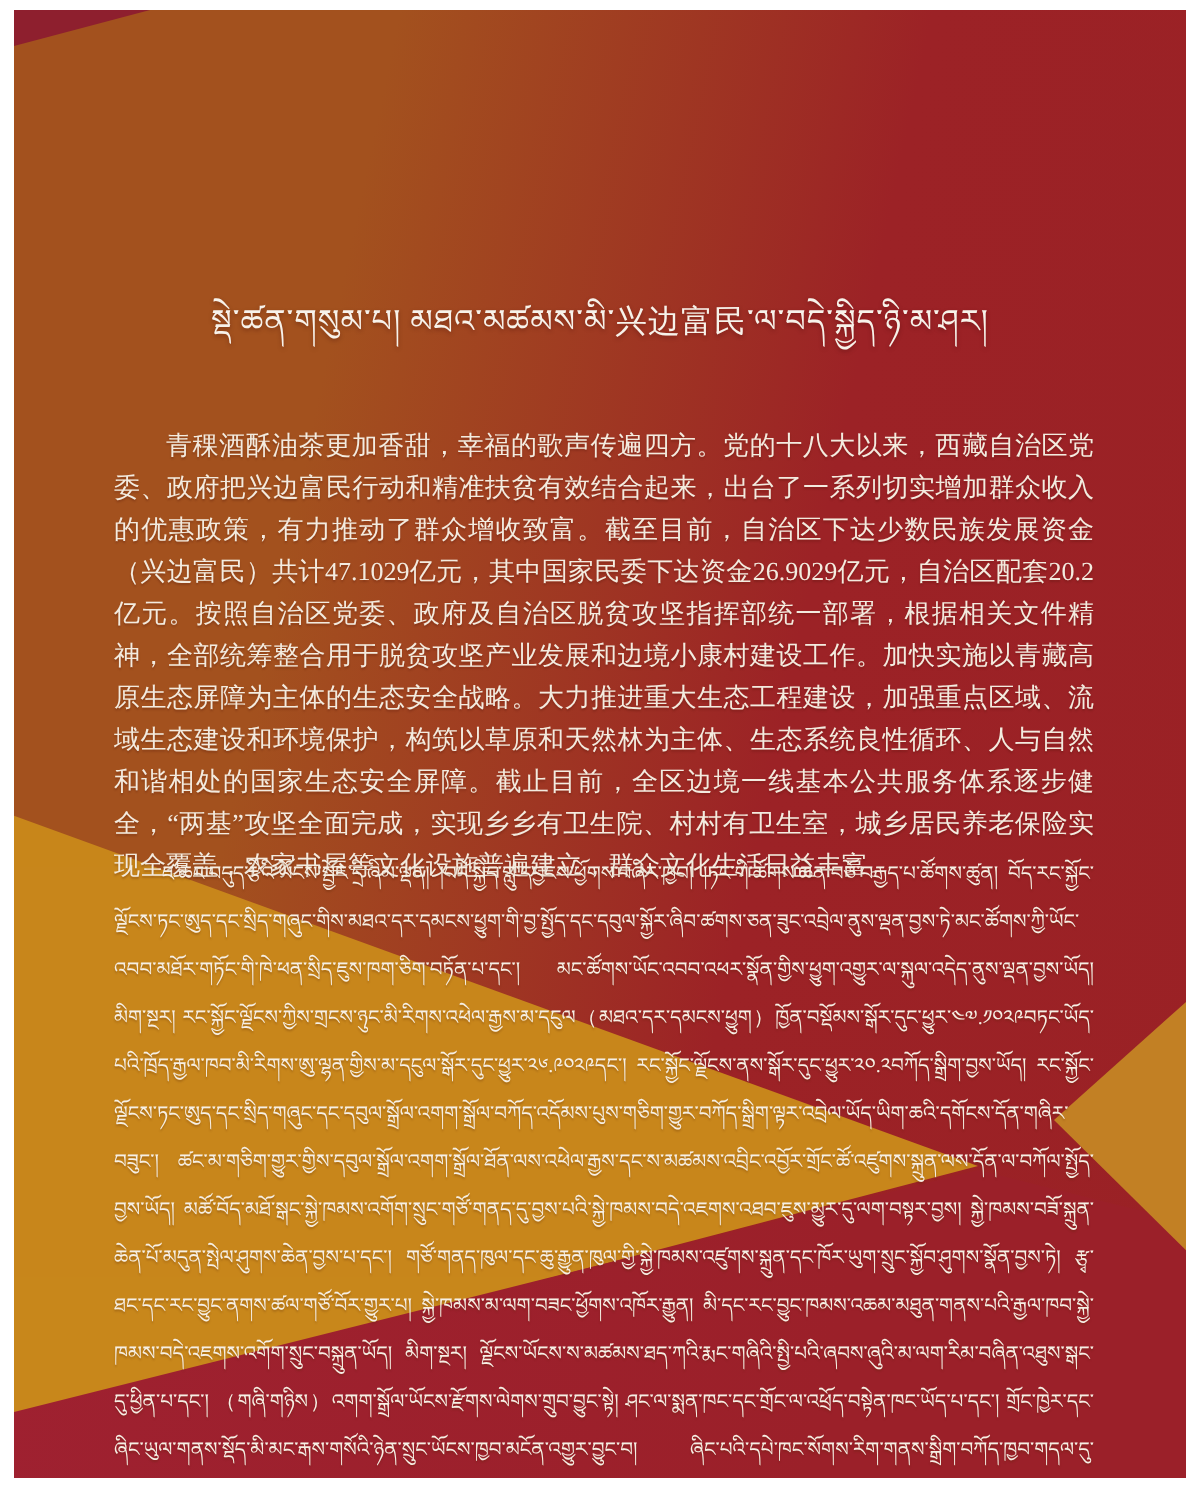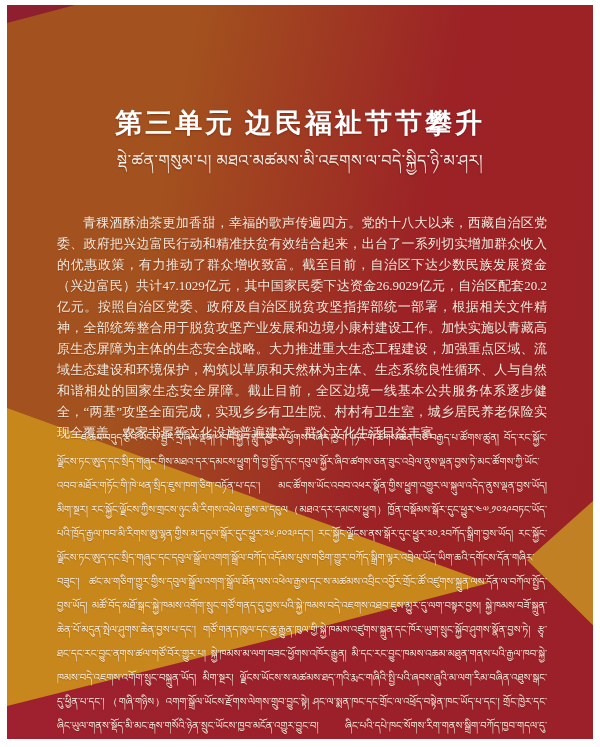--- a/index.html
+++ b/index.html
@@ -63,18 +63,17 @@
 </style>
 </head>
 <body>
 
 <div class="page">
   <div class="shape gold-left"></div>
   <div class="shape crimson-bottom"></div>
   <div class="shape gold-right"></div>
   <div class="shape corner-tri"></div>
 
-  <div class="title-zh">第三单元 边民福祉节节攀升</div>
-  <div class="title-bo">སྡེ་ཚན་གསུམ་པ། མཐའ་མཚམས་མི་འཇགས་ལ་བདེ་སྐྱིད་ཉི་མ་ཤར།</div>
+  <div class="title-bo">སྡེ་ཚན་གསུམ་པ། མཐའ་མཚམས་མི་兴边富民་ལ་བདེ་སྐྱིད་ཉི་མ་ཤར།</div>
 
   <div class="para-zh">青稞酒酥油茶更加香甜，幸福的歌声传遍四方。党的十八大以来，西藏自治区党委、政府把兴边富民行动和精准扶贫有效结合起来，出台了一系列切实增加群众收入的优惠政策，有力推动了群众增收致富。截至目前，自治区下达少数民族发展资金（兴边富民）共计47.1029亿元，其中国家民委下达资金26.9029亿元，自治区配套20.2亿元。按照自治区党委、政府及自治区脱贫攻坚指挥部统一部署，根据相关文件精神，全部统筹整合用于脱贫攻坚产业发展和边境小康村建设工作。加快实施以青藏高原生态屏障为主体的生态安全战略。大力推进重大生态工程建设，加强重点区域、流域生态建设和环境保护，构筑以草原和天然林为主体、生态系统良性循环、人与自然和谐相处的国家生态安全屏障。截止目前，全区边境一线基本公共服务体系逐步健全，“两基”攻坚全面完成，实现乡乡有卫生院、村村有卫生室，城乡居民养老保险实现全覆盖，农家书屋等文化设施普遍建立，群众文化生活日益丰富。</div>
   <div class="para-bo">ཇ་ཆང་བདུད་རྩིའི་ཡོངས་སྦྱོར་དྲི་ཞིམ་ལྡན། །བདེ་སྐྱིད་གླུ་དབྱངས་ཕྱོགས་བཞིར་ཁྱབ། །ཏང་གི་ཚོགས་ཆེན་བཅོ་བརྒྱད་པ་ཚོགས་ཚུན། བོད་རང་སྐྱོང་ལྗོངས་ཏང་ཨུད་དང་སྲིད་གཞུང་གིས་མཐའ་དར་དམངས་ཕྱུག་གི་བྱ་སྤྱོད་དང་དབུལ་སྐྱོར་ཞིབ་ཚགས་ཅན་ཟུང་འབྲེལ་ནུས་ལྡན་བྱས་ཏེ་མང་ཚོགས་ཀྱི་ཡོང་འབབ་མཐོར་གཏོང་གི་ཁེ་ཕན་སྲིད་ཇུས་ཁག་ཅིག་བཏོན་པ་དང་། མང་ཚོགས་ཡོང་འབབ་འཕར་སྣོན་གྱིས་ཕྱུག་འགྱུར་ལ་སྐུལ་འདེད་ནུས་ལྡན་བྱས་ཡོད། མིག་སྔར། རང་སྐྱོང་ལྗོངས་ཀྱིས་གྲངས་ཉུང་མི་རིགས་འཕེལ་རྒྱས་མ་དངུལ（མཐའ་དར་དམངས་ཕྱུག）ཁྱོན་བསྡོམས་སྒོར་དུང་ཕྱུར་༤༧.༡༠༢༩བཏང་ཡོད་པའི་ཁྲོད་རྒྱལ་ཁབ་མི་རིགས་ཨུ་ལྷན་གྱིས་མ་དངུལ་སྒོར་དུང་ཕྱུར་༢༦.༩༠༢༩དང་། རང་སྐྱོང་ལྗོངས་ནས་སྒོར་དུང་ཕྱུར་༢༠.༢བཀོད་སྒྲིག་བྱས་ཡོད། རང་སྐྱོང་ལྗོངས་ཏང་ཨུད་དང་སྲིད་གཞུང་དང་དབུལ་སྒྲོལ་འགག་སྒྲོལ་བཀོད་འདོམས་པུས་གཅིག་གྱུར་བཀོད་སྒྲིག་ལྟར་འབྲེལ་ཡོད་ཡིག་ཆའི་དགོངས་དོན་གཞིར་བཟུང་། ཚང་མ་གཅིག་གྱུར་གྱིས་དབུལ་སྒྲོལ་འགག་སྒྲོལ་ཐོན་ལས་འཕེལ་རྒྱས་དང་ས་མཚམས་འབྲིང་འབྱོར་གྲོང་ཚོ་འཛུགས་སྐྲུན་ལས་དོན་ལ་བཀོལ་སྤྱོད་བྱས་ཡོད། མཚོ་བོད་མཐོ་སྒང་སྐྱེ་ཁམས་འགོག་སྲུང་གཙོ་གནད་དུ་བྱས་པའི་སྐྱེ་ཁམས་བདེ་འཇགས་འཐབ་ཇུས་མྱུར་དུ་ལག་བསྟར་བྱས། སྐྱེ་ཁམས་བཟོ་སྐྲུན་ཆེན་པོ་མདུན་སྤེལ་ཤུགས་ཆེན་བྱས་པ་དང་། གཙོ་གནད་ཁུལ་དང་ཆུ་རྒྱུན་ཁུལ་གྱི་སྐྱེ་ཁམས་འཛུགས་སྐྲུན་དང་ཁོར་ཡུག་སྲུང་སྐྱོབ་ཤུགས་སྣོན་བྱས་ཏེ། རྩྭ་ཐང་དང་རང་བྱུང་ནགས་ཚལ་གཙོ་བོར་གྱུར་པ། སྐྱེ་ཁམས་མ་ལག་བཟང་ཕྱོགས་འཁོར་རྒྱུན། མི་དང་རང་བྱུང་ཁམས་འཆམ་མཐུན་གནས་པའི་རྒྱལ་ཁབ་སྐྱེ་ཁམས་བདེ་འཇགས་འགོག་སྲུང་བསྐྲུན་ཡོད། མིག་སྔར། ལྗོངས་ཡོངས་ས་མཚམས་ཐད་ཀའི་རྨང་གཞིའི་སྤྱི་པའི་ཞབས་ཞུའི་མ་ལག་རིམ་བཞིན་འཐུས་སྒང་དུ་ཕྱིན་པ་དང་། （གཞི་གཉིས）འགག་སྒྲོལ་ཡོངས་རྫོགས་ལེགས་གྲུབ་བྱུང་སྟེ། ཤང་ལ་སྨན་ཁང་དང་གྲོང་ལ་འཕྲོད་བསྟེན་ཁང་ཡོད་པ་དང་། གྲོང་ཁྱེར་དང་ཞིང་ཡུལ་གནས་སྡོད་མི་མང་རྒས་གསོའི་ཉེན་སྲུང་ཡོངས་ཁྱབ་མངོན་འགྱུར་བྱུང་བ། ཞིང་པའི་དཔེ་ཁང་སོགས་རིག་གནས་སྒྲིག་བཀོད་ཁྱབ་གདལ་དུ་བཙུགས་ཏེ་མང་ཚོགས་ཀྱི་རིག་གནས་འཚོ་བ་ཕུན་སུམ་ཚོགས་སུ་ཕྱིན་ཡོད།</div>
 </div>
 
 </body></html>

